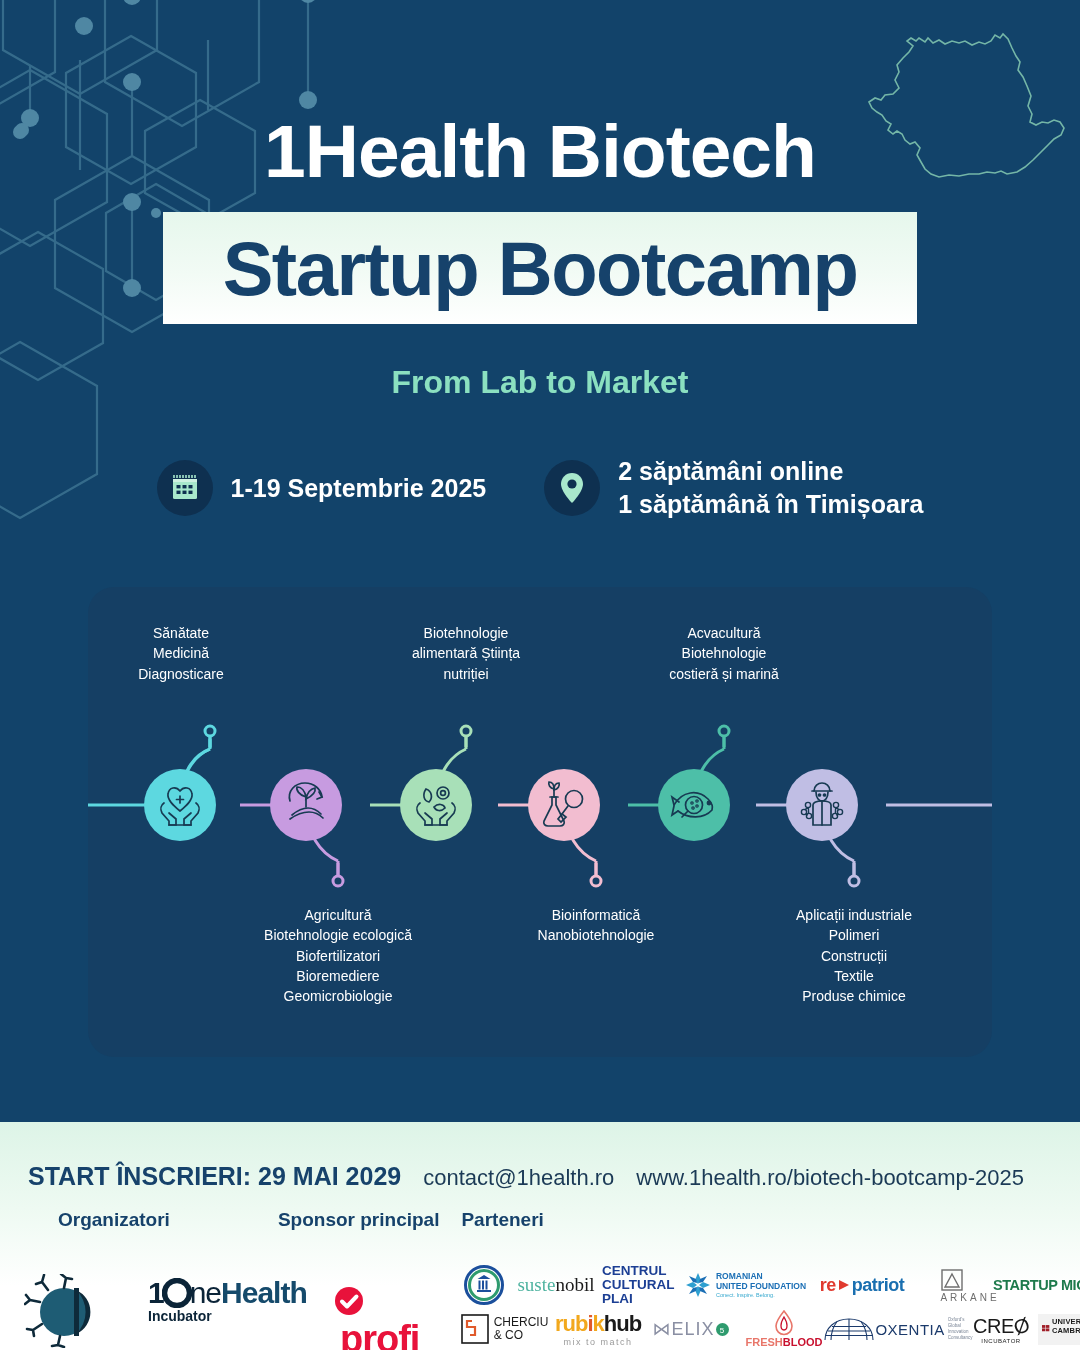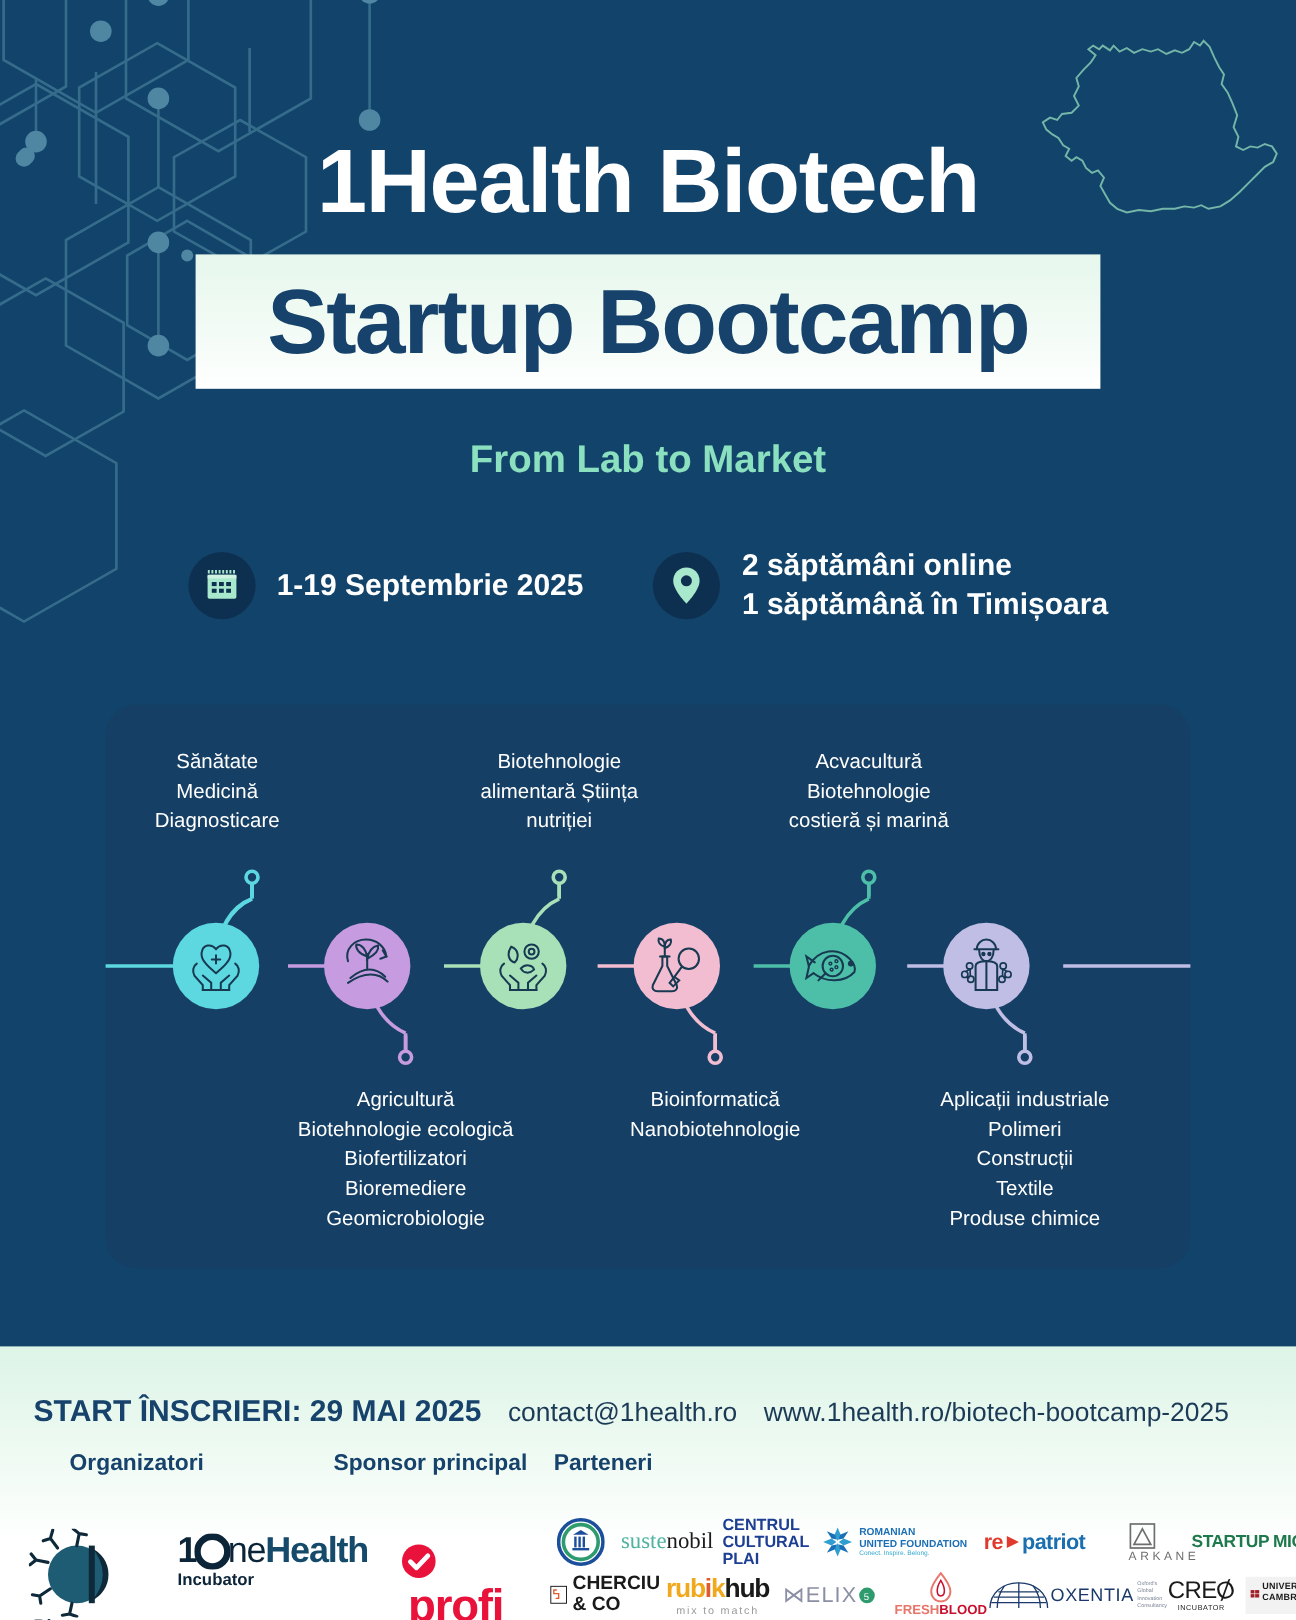--- a/index.html
+++ b/index.html
@@ -41,21 +41,21 @@
   }
   .meta-text { color:#FFFFFF; font-size:25px; font-weight:bold; line-height:1.32; white-space:nowrap; }
 
   
   .card {
     position:absolute; left:88px; top:587px; width:904px; height:470px;
     background:#153F64; border-radius:26px;
   }
   #tl { position:absolute; left:0; top:0; width:904px; height:470px; }
   .tl-label {
-    position:absolute; color:#FFFFFF; font-size:17px; line-height:1.45;
+    position:absolute; color:#FFFFFF; font-size:14px; line-height:1.45;
     text-align:center; white-space:nowrap;
   }
 
   
   .footer {
     position:absolute; left:0; top:1122px; width:1080px; height:228px;
     background:linear-gradient(180deg,#DDF4E7 0%,#EEFAF2 38%,#FFFFFF 72%,#FFFFFF 100%);
   }
   .cta { display:flex; align-items:baseline; gap:22px; padding:40px 0 0 28px; }
   .cta-main { color:#16426B; font-weight:bold; font-size:25px; }
@@ -98,21 +98,21 @@
 
   .t-susten { font-family:"Liberation Serif", serif; font-size:19px; }
   .t-susten .a { color:#4FB3A0; } .t-susten .b { color:#1A1A1A; }
   .t-ccp { color:#1C3F94; font-weight:bold; font-size:13.5px; line-height:1.02; }
   .t-ruf { color:#1B6FB5; font-weight:bold; font-size:8.5px; line-height:1.15; }
   .t-ruf .sub { color:#35A8CE; font-weight:normal; font-size:5.5px; }
   .t-repat { font-weight:bold; font-size:18px; letter-spacing:-.5px; }
   .t-repat .re { color:#E03A2F; } .t-repat .pa { color:#1A6FB0; }
   .t-arkane { color:#6E6E6E; font-size:10px; letter-spacing:3px;margin-left:36px; }
   .t-sm { color:#1E7A4C; font-weight:bold; font-size:14.5px; letter-spacing:-.4px; }
-  .t-cherciu { color:#1A1A1A; font-weight:bold; font-size:16px; line-height:1.1; }
+  .t-cherciu { color:#1A1A1A; font-weight:normal; font-size:12px; line-height:1.1; }
   .t-rubik { font-weight:bold; font-size:22px; letter-spacing:-1px; }
   .t-rubik .r { color:#F2A81D; } .t-rubik .u { color:#F2A81D; }
   .t-rubik .k { color:#E05A2B; } .t-rubik .h { color:#1A1A1A; }
   .t-rubik-sub { color:#9B9B9B; font-size:9px; letter-spacing:1.5px; }
   .t-helix { color:#8A8FA3; font-size:18px; letter-spacing:1px; }
   .t-fresh { font-weight:bold; font-size:11px; }
   .t-fresh .f { color:#E8766A; } .t-fresh .b2 { color:#C8102E; }
   .t-ox { color:#1B3A6B; font-size:15px; letter-spacing:.5px; }
   .t-oxsub { color:#7A8596; font-size:4.5px; line-height:1.3; }
   .t-creo { color:#1A1A1A; font-size:20px; letter-spacing:-.5px; }
@@ -398,21 +398,21 @@
     <div>Aplicații industriale</div>
     <div>Polimeri</div>
     <div>Construcții</div>
     <div>Textile</div>
     <div>Produse chimice</div>
   </div>
 </div>
 
 <div class="footer">
   <div class="cta">
-    <div class="cta-main">START ÎNSCRIERI: 29 MAI 2025</div>
+    <div class="cta-main">START ÎNSCRIERI: 29 MAI 2029</div>
     <a class="cta-mail" href="#" style="text-decoration:none">contact@1health.ro</a>
     <a class="cta-url" href="#" style="text-decoration:none">www.1health.ro/biotech-bootcamp-2025</a>
   </div>
   <div class="secrow">
     <div class="sechead h-org">Organizatori</div>
     <div class="sechead h-spon">Sponsor principal</div>
     <div class="sechead h-part">Parteneri</div>
   </div>
 </div>
 

